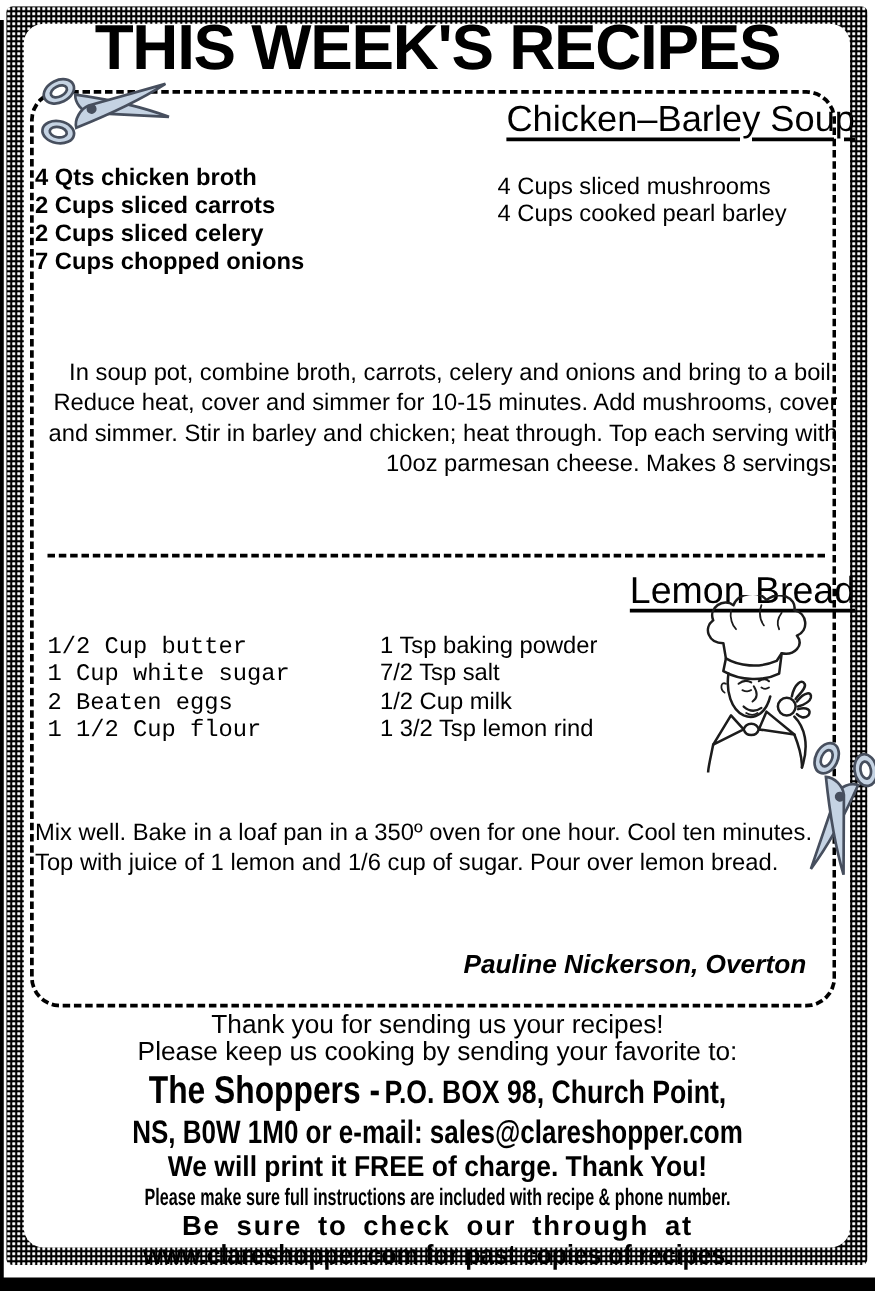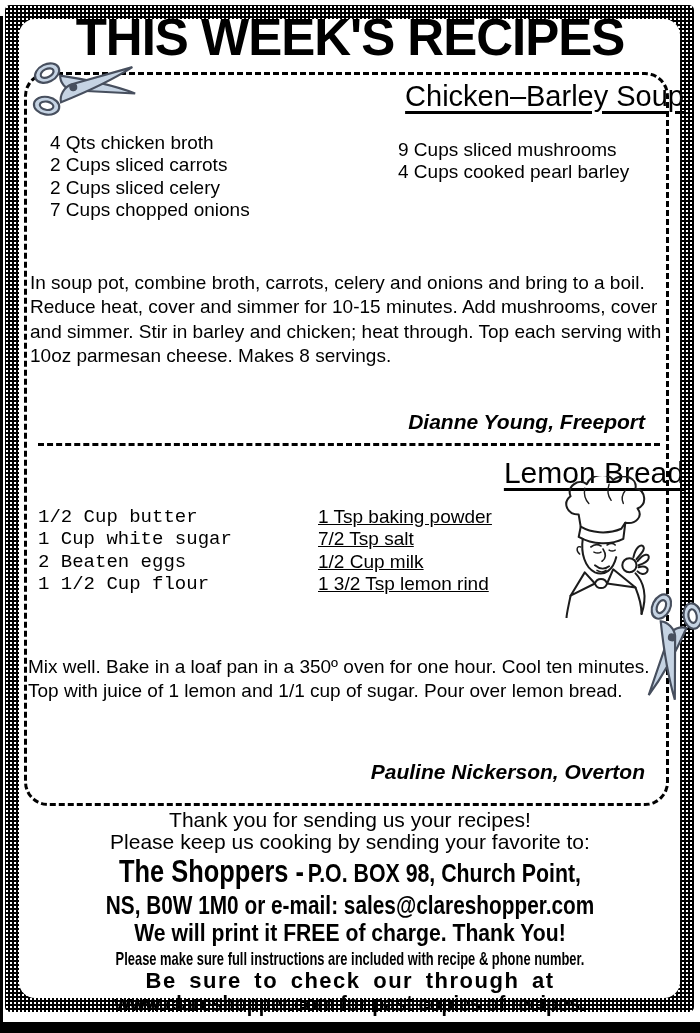--- a/index.html
+++ b/index.html
@@ -81,48 +81,47 @@
 
   <div class="title">THIS WEEK'S RECIPES</div>
 
   <div class="cutbox"></div>
   <div class="divider"></div>
 
   <div class="recipe-heading soup-heading">
     <span>Chicken–Barley Soup</span>
   </div>
 
-  <div class="ing" style="left:50px; top:132px;">
+  <div class="ing" style="left:28px; top:132px;font-weight:bold;">
     <div>4 Qts chicken broth</div>
     <div>2 Cups sliced carrots</div>
     <div>2 Cups sliced celery</div>
     <div>7 Cups chopped onions</div>
   </div>
 
   <div class="ing" style="left:398px; top:139px; width:235px;">
-    <div>9 Cups sliced mushrooms</div>
+    <div>4 Cups sliced mushrooms</div>
     <div>4 Cups cooked pearl barley</div>
   </div>
 
-  <div class="para" style="left:30px; top:271px; width:640px;">In soup pot, combine broth, carrots, celery and onions and bring to a boil. Reduce heat, cover and simmer for 10-15 minutes. Add mushrooms, cover and simmer. Stir in barley and chicken; heat through. Top each serving with 10oz parmesan cheese. Makes 8 servings.</div>
+  <div class="para" style="left:30px; top:287px; width:640px;text-align:right;">In soup pot, combine broth, carrots, celery and onions and bring to a boil. Reduce heat, cover and simmer for 10-15 minutes. Add mushrooms, cover and simmer. Stir in barley and chicken; heat through. Top each serving with 10oz parmesan cheese. Makes 8 servings.</div>
 
-  <div class="attrib" style="top:410px;">Dianne Young, Freeport</div>
 
   <div class="recipe-heading lemon-heading">
     <span>Lemon Bread</span>
   </div>
 
   <div class="ing" style="left:38px; top:506px;font-family:Liberation Mono, monospace;">
     <div>1/2 Cup butter</div>
     <div>1 Cup white sugar</div>
     <div>2 Beaten eggs</div>
     <div>1 1/2 Cup flour</div>
   </div>
 
-  <div class="ing" style="left:318px; top:506px; width:230px;text-decoration:underline;">
+  <div class="ing" style="left:304px; top:506px; width:230px;">
     <div>1 Tsp baking powder</div>
     <div>7/2 Tsp salt</div>
     <div>1/2 Cup milk</div>
     <div>1 3/2 Tsp lemon rind</div>
   </div>
 
   <svg class="chef" viewBox="0 0 100 140">
     <g fill="none" stroke="#1c1c1c" stroke-width="2" stroke-linecap="round" stroke-linejoin="round">
       <path d="M28 38 C16 38 12 26 20 20 C16 10 28 2 36 8 C40 -2 56 -4 62 4 C72 -4 86 2 84 12 C94 14 96 28 86 32 C92 40 84 48 74 46 L70 52 C56 58 40 56 30 50 Z"></path>
       <path d="M34 12 C33 18 35 24 38 27" stroke-width="1.4"></path>
@@ -144,21 +143,21 @@
       <path d="M20 118 C18 128 16 136 16 140"></path>
       <path d="M84 110 C88 120 90 130 90 136"></path>
       <path d="M90 136 C96 118 92 104 84 96"></path>
       <circle cx="78" cy="88" r="7"></circle>
       <path d="M82 80 C84 70 90 66 92 70 C94 73 88 78 85 82"></path>
       <path d="M86 84 C92 76 98 76 97 81 C96 85 90 87 87 88"></path>
       <path d="M87 90 C94 88 98 91 95 95 C92 98 88 96 86 94"></path>
     </g>
   </svg>
 
-  <div class="para" style="left:28px; top:655px; width:622px;">Mix well. Bake in a loaf pan in a 350º oven for one hour. Cool ten minutes. Top with juice of 1 lemon and 1/1 cup of sugar. Pour over lemon bread.</div>
+  <div class="para" style="left:28px; top:655px; width:622px;">Mix well. Bake in a loaf pan in a 350º oven for one hour. Cool ten minutes. Top with juice of 1 lemon and 1/6 cup of sugar. Pour over lemon bread.</div>
 
   <div class="attrib" style="top:760px;">Pauline Nickerson, Overton</div>
 
   <svg class="scissors scissors-top" viewBox="0 0 110 60">
     <g stroke="#474f5e" stroke-width="2.2" fill="#c5d3e3">
       <path d="M32 17 C60 24 88 34 106 43 L42 33 C36 31 31 24 32 17 Z"></path>
       <path d="M30 44 C58 36 86 26 106 16 L42 27 C35 29 29 37 30 44 Z"></path>
       <ellipse cx="19" cy="13" rx="13" ry="9" transform="rotate(-20 19 13)"></ellipse>
       <ellipse cx="19" cy="13" rx="7" ry="4.2" transform="rotate(-20 19 13)" fill="#fff"></ellipse>
       <ellipse cx="15" cy="46" rx="13" ry="9" transform="rotate(16 15 46)"></ellipse>

